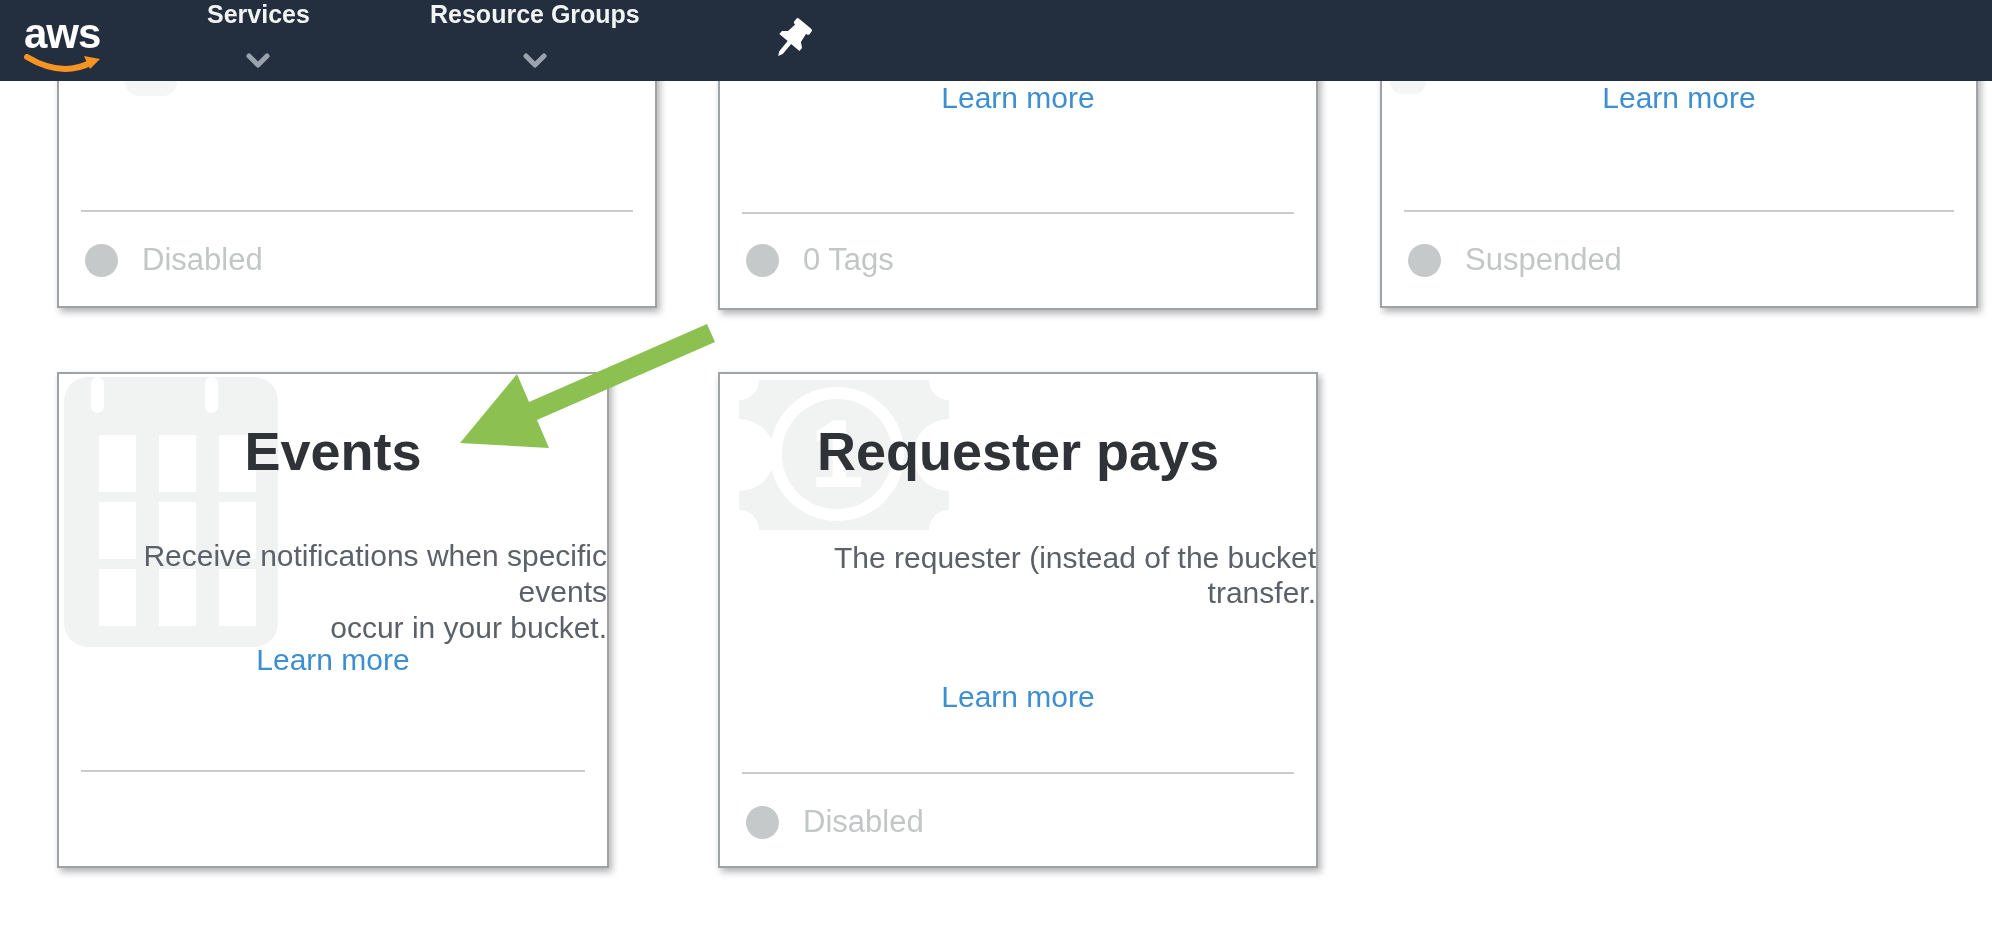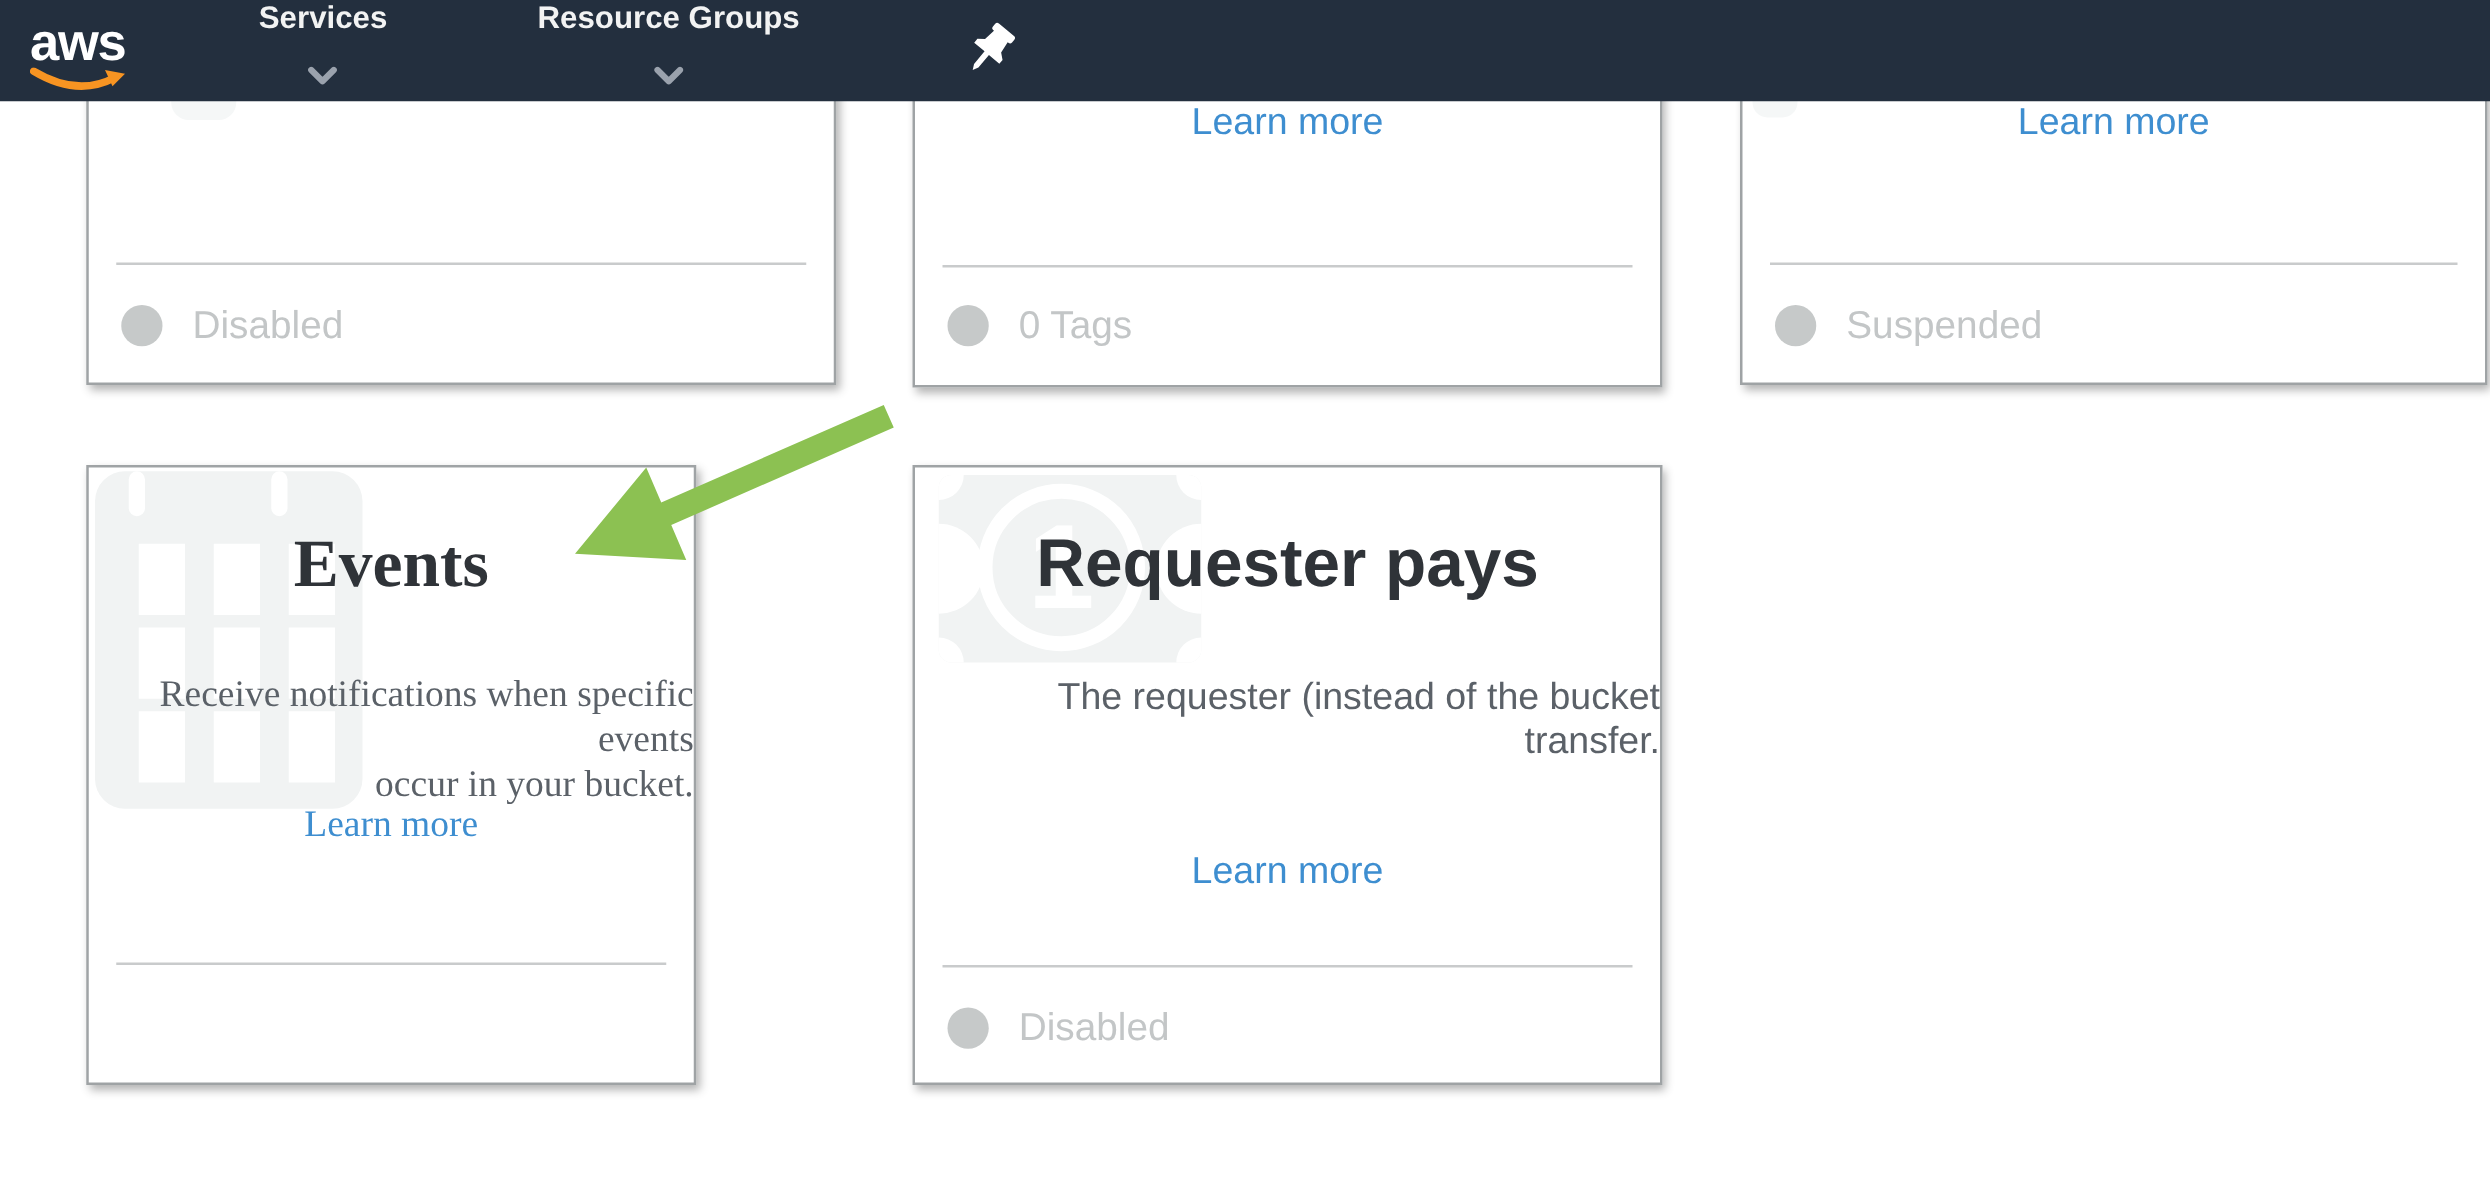--- a/index.html
+++ b/index.html
@@ -16,25 +16,25 @@
   .logo-smile { position: absolute; left: 2px; top: 46px; }
   .nav-item { position: absolute; top: 0; height: 81px; display: flex; align-items: center;
     gap: 24px; cursor: pointer; flex-direction: column; }
   .nav-item-label { font-size: 25px; font-weight: 700; color: var(--nav-text, #f2f3f3); }
   .nav-services { left: 207px; }
   .nav-rg { left: 430px; }
   .nav-pin { position: absolute; left: 772px; top: 18px; width: 42px; height: 46px; cursor: pointer; }
 
   
   .card { position: absolute; background: #fff; border: 2px solid var(--card-border, #9fa3a5);
-    box-shadow: 3px 4px 7px rgba(0,0,0,0.30); z-index: 1; cursor: pointer; margin-left: 12px; }
+    box-shadow: 3px 4px 7px rgba(0,0,0,0.30); z-index: 1; cursor: pointer; }
   .card-versioning { left: 57px; top: 56px; width: 600px; height: 252px; }
   .card-tags      { left: 718px; top: 56px; width: 600px; height: 254px; }
   .card-accel     { left: 1380px; top: 56px; width: 598px; height: 252px; }
-  .card-events    { left: 57px; top: 372px; width: 488px; height: 496px; font-family: Liberation Serif, serif; }
+  .card-events    { left: 57px; top: 372px; width: 552px; height: 496px; }
   .card-rp        { left: 718px; top: 372px; width: 600px; height: 496px; }
 
   .learn-link { position: absolute; left: 0; width: 100%; text-align: center;
     font-size: 30px; line-height: 32px; color: var(--link-blue, #3e8ed0); cursor: pointer; }
   .learn-top    { top: 24px; }
   .learn-events { top: 270px; }
   .learn-rp     { top: 307px; }
 
   .divider { position: absolute; left: 22px; right: 22px; height: 2px;
     background: var(--divider, #c9cbcc); }

